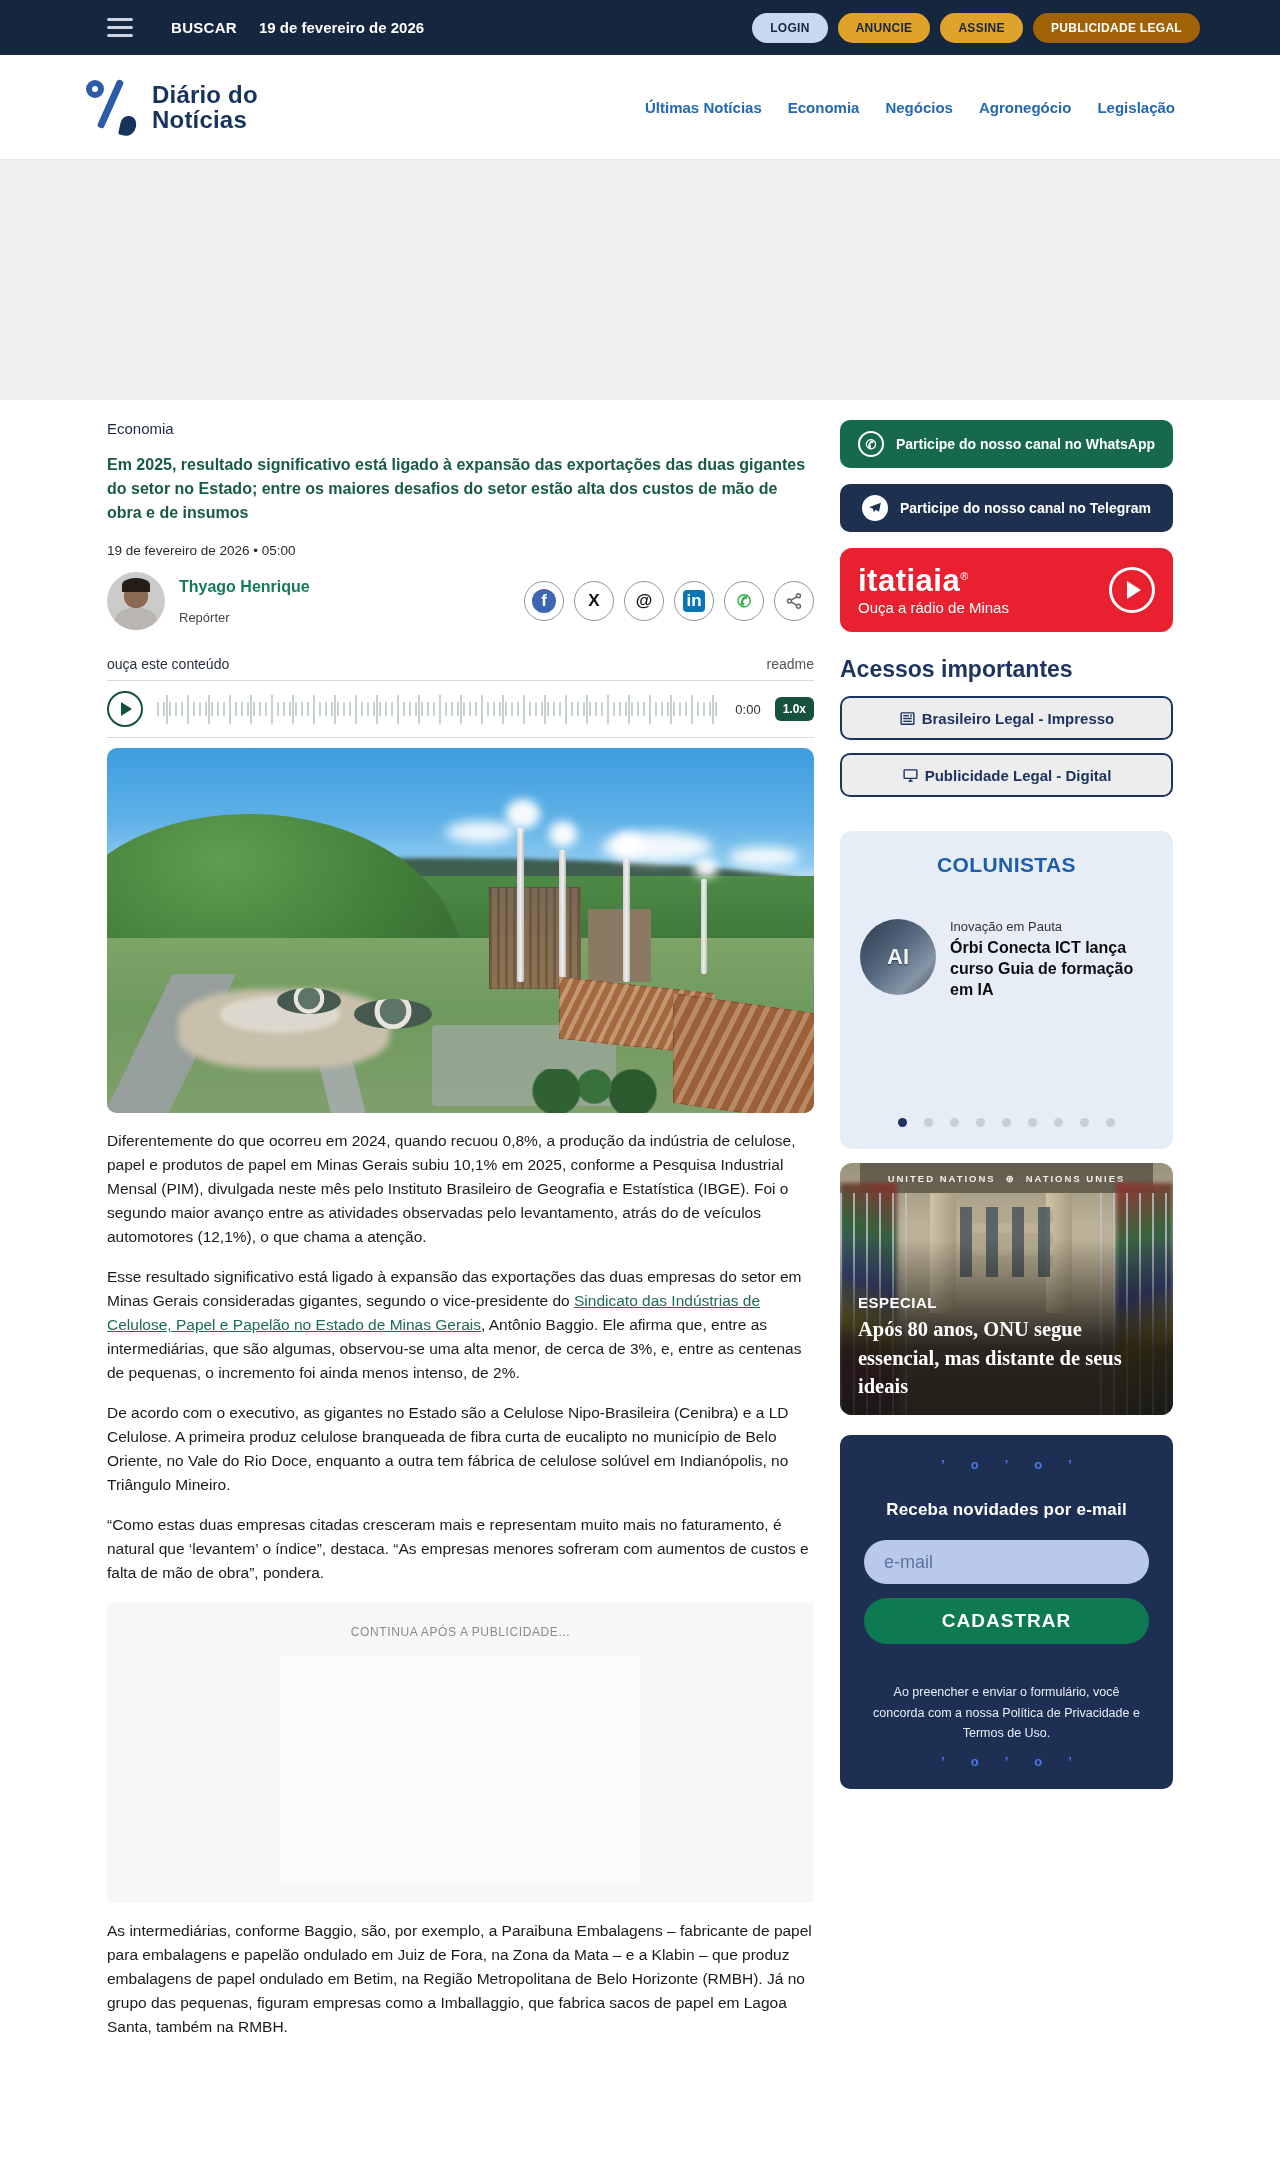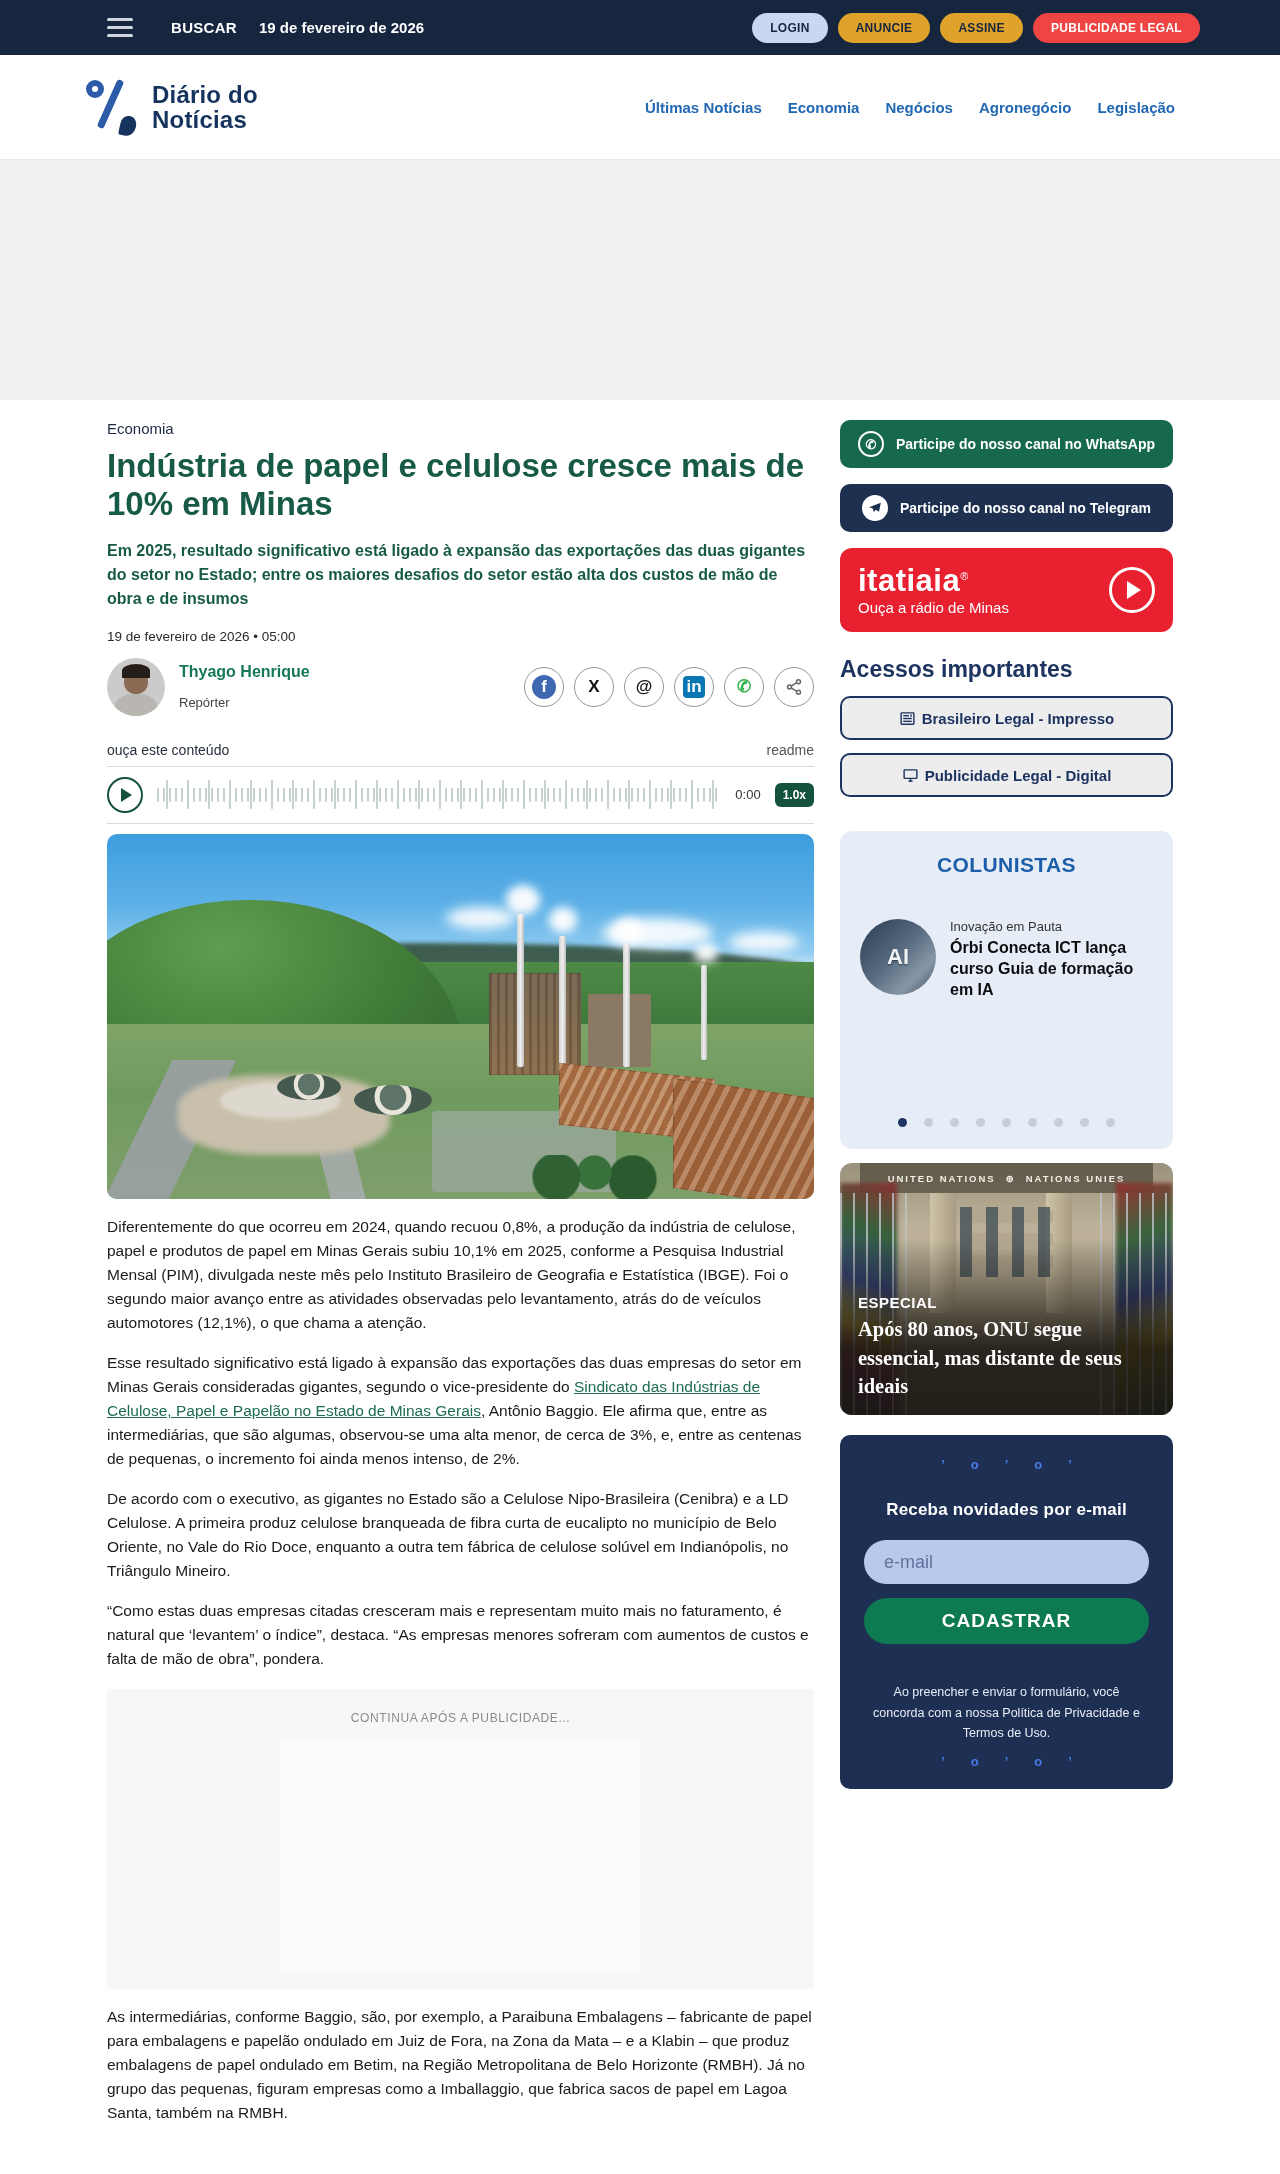--- a/index.html
+++ b/index.html
@@ -13,21 +13,21 @@
   
   .topbar{ height:55px; background:#16263f; display:flex; align-items:center; padding:0 80px 0 107px; }
   .burger{ width:26px; display:flex; flex-direction:column; gap:5px; cursor:pointer; }
   .burger span{ height:3px; background:#cfd5de; border-radius:2px; }
   .tb-search{ color:#fff; font-weight:bold; font-size:15px; margin-left:38px; letter-spacing:.3px; cursor:pointer;}
   .tb-date{ color:#fff; font-weight:bold; font-size:15px; margin-left:22px; }
   .tb-btns{ margin-left:auto; display:flex; gap:10px; }
   .pill{ height:30px; padding:0 18px; border-radius:15px; font-size:12px; font-weight:bold; color:#16263f; letter-spacing:.3px;}
   .pill.light{ background:#c9d8f2; }
   .pill.gold{ background:#dfa32b; }
-  .pill.green{ background:#ef4444; color:#fff; }
+  .pill.green{ background:#a16207; color:#fff; }
 
   
   .mainhead{ height:105px; background:#fff; display:flex; align-items:center; padding:0 105px 0 86px; border-bottom:1px solid #e8e8e8;}
   .logo{ display:flex; align-items:center; gap:14px; cursor:pointer;}
   .mark{ position:relative; width:52px; height:58px; }
   .mark .ring{ position:absolute; left:0; top:2px; width:18px; height:18px; border:6px solid #2c5ca8; border-radius:50%; }
   .mark .slash{ position:absolute; left:21px; top:0px; width:7px; height:52px; background:#2c5ca8; transform:rotate(24deg); border-radius:3px;}
   .mark .comma{ position:absolute; right:2px; bottom:0; width:16px; height:20px; background:#16335e; border-radius:50% 50% 60% 10%; transform:rotate(12deg);}
   .logotext{ display:flex; flex-direction:column; line-height:1.05; font-size:24px; font-weight:800; color:#16335e; letter-spacing:.2px;}
   .nav{ margin-left:auto; display:flex; gap:26px; }
@@ -235,21 +235,20 @@
     <a>Legislação</a>
   </nav>
 </div>
 
 <div class="adband"></div>
 
 <div class="content">
 
   <main class="article">
     <div class="category">Economia</div>
-    <h1 class="title">Indústria de papel e celulose cresce mais de 10% em Minas</h1>
     <p class="deck">Em 2025, resultado significativo está ligado à expansão das exportações das duas gigantes do setor no Estado; entre os maiores desafios do setor estão alta dos custos de mão de obra e de insumos</p>
     <div class="pubdate">19 de fevereiro de 2026 • 05:00</div>
 
     <div class="authorrow">
       <div class="avatar">
         <div class="shirt"></div>
           <div class="head"></div>
           <div class="hair"></div>
       </div>
       <div class="authmeta">

